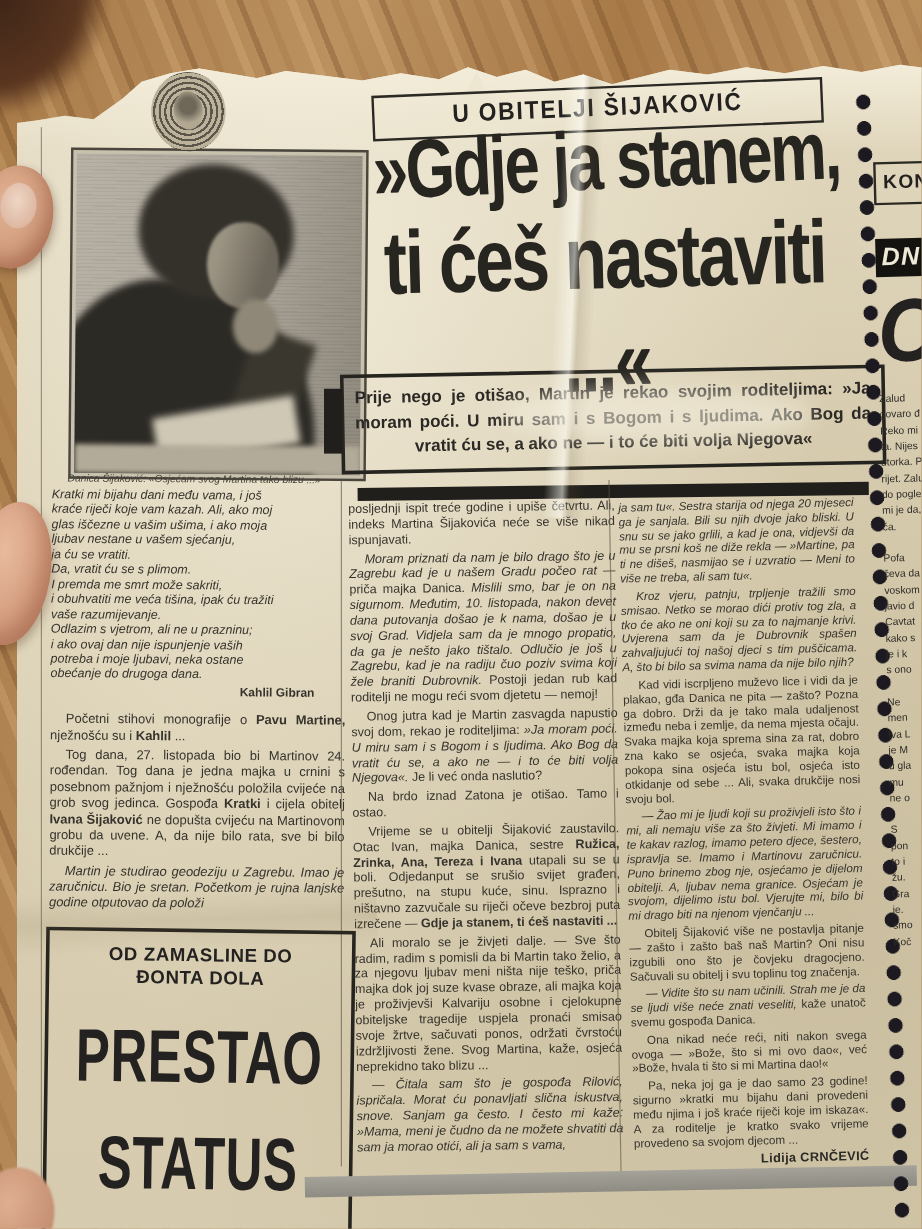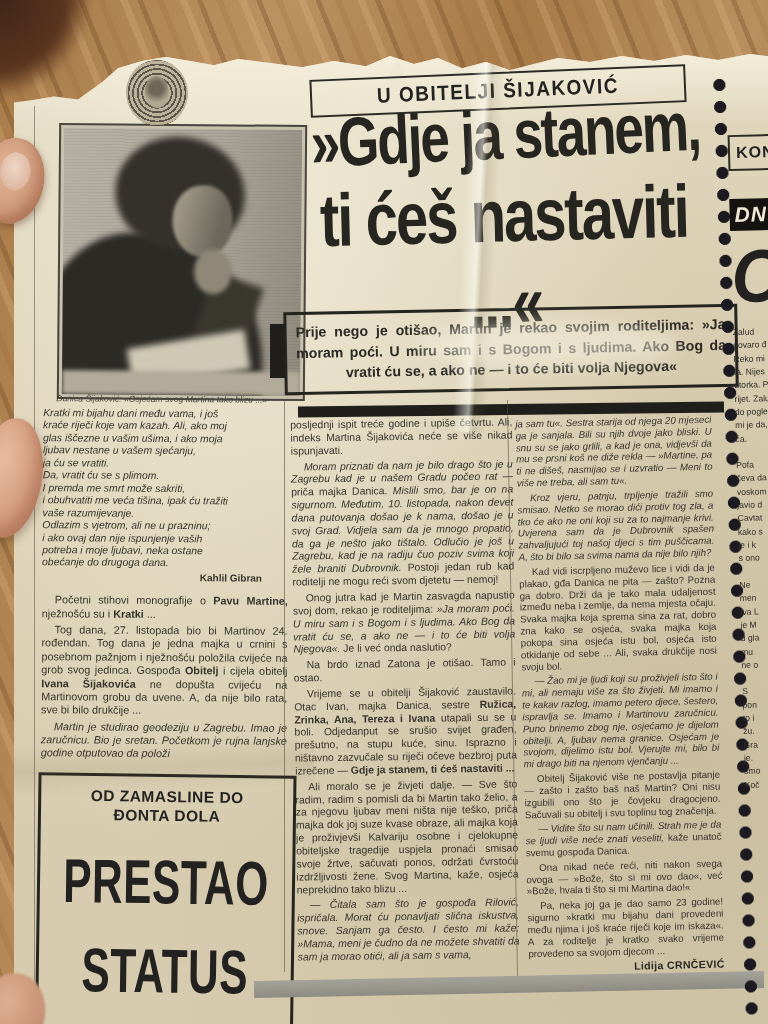--- a/index.html
+++ b/index.html
@@ -179,22 +179,22 @@
 ja ću se vratiti.
 Da, vratit ću se s plimom.
 I premda me smrt može sakriti,
 i obuhvatiti me veća tišina, ipak ću tražiti
 vaše razumijevanje.
 Odlazim s vjetrom, ali ne u prazninu;
 i ako ovaj dan nije ispunjenje vaših
 potreba i moje ljubavi, neka ostane
 obećanje do drugoga dana.</div>
       <div class="poem-author">Kahlil Gibran</div>
-      <p><span>Početni stihovi monografije o </span><b>Pavu Martine,</b><span> nježnošću su i </span><b>Kratki</b><span> ...</span></p>
-      <p><span>Tog dana, 27. listopada bio bi Martinov 24. rođendan. Tog dana je jedna majka u crnini s posebnom pažnjom i nježnošću položila cvijeće na grob svog jedinca. Gospođa </span><b>Obitelj</b><span> i cijela obitelj </span><b>Ivana Šijakovića</b><span> ne dopušta cvijeću na Martinovom grobu da uvene. A, da nije bilo rata, sve bi bilo drukčije ...</span></p>
+      <p><span>Početni stihovi monografije o </span><b>Pavu Martine,</b><span> nježnošću su i </span><b>Kahlil</b><span> ...</span></p>
+      <p><span>Tog dana, 27. listopada bio bi Martinov 24. rođendan. Tog dana je jedna majka u crnini s posebnom pažnjom i nježnošću položila cvijeće na grob svog jedinca. Gospođa </span><b>Kratki</b><span> i cijela obitelj </span><b>Ivana Šijaković</b><span> ne dopušta cvijeću na Martinovom grobu da uvene. A, da nije bilo rata, sve bi bilo drukčije ...</span></p>
       <p class="i">Martin je studirao geodeziju u Zagrebu. Imao je zaručnicu. Bio je sretan. Početkom je rujna lanjske godine otputovao da položi</p>
     </div>
 
     <div class="vrule vrule-1"></div>
 
     <div class="col col-mid">
       <p class="noind">posljednji ispit treće godine i upiše četvrtu. Ali, indeks Martina Šijakovića neće se više nikad ispunjavati.</p>
       <p><span class="i">Moram priznati da nam je bilo drago što je u Zagrebu kad je u našem Gradu počeo rat </span><span>— priča majka Danica. </span><span class="i">Mislili smo, bar je on na sigurnom. Međutim, 10. listopada, nakon devet dana putovanja došao je k nama, došao je u svoj Grad. Vidjela sam da je mnogo propatio, da ga je nešto jako tištalo. Odlučio je još u Zagrebu, kad je na radiju čuo poziv svima koji žele braniti Dubrovnik. </span><span>Postoji jedan rub kad roditelji ne mogu reći svom djetetu — nemoj!</span></p>
       <p><span>Onog jutra kad je Martin zasvagda napustio svoj dom, rekao je roditeljima: </span><span class="i">»Ja moram poći. U miru sam i s Bogom i s ljudima. Ako Bog da vratit ću se, a ako ne — i to će biti volja Njegova«. </span><span>Je li već onda naslutio?</span></p>
       <p>Na brdo iznad Zatona je otišao. Tamo i ostao.</p>

